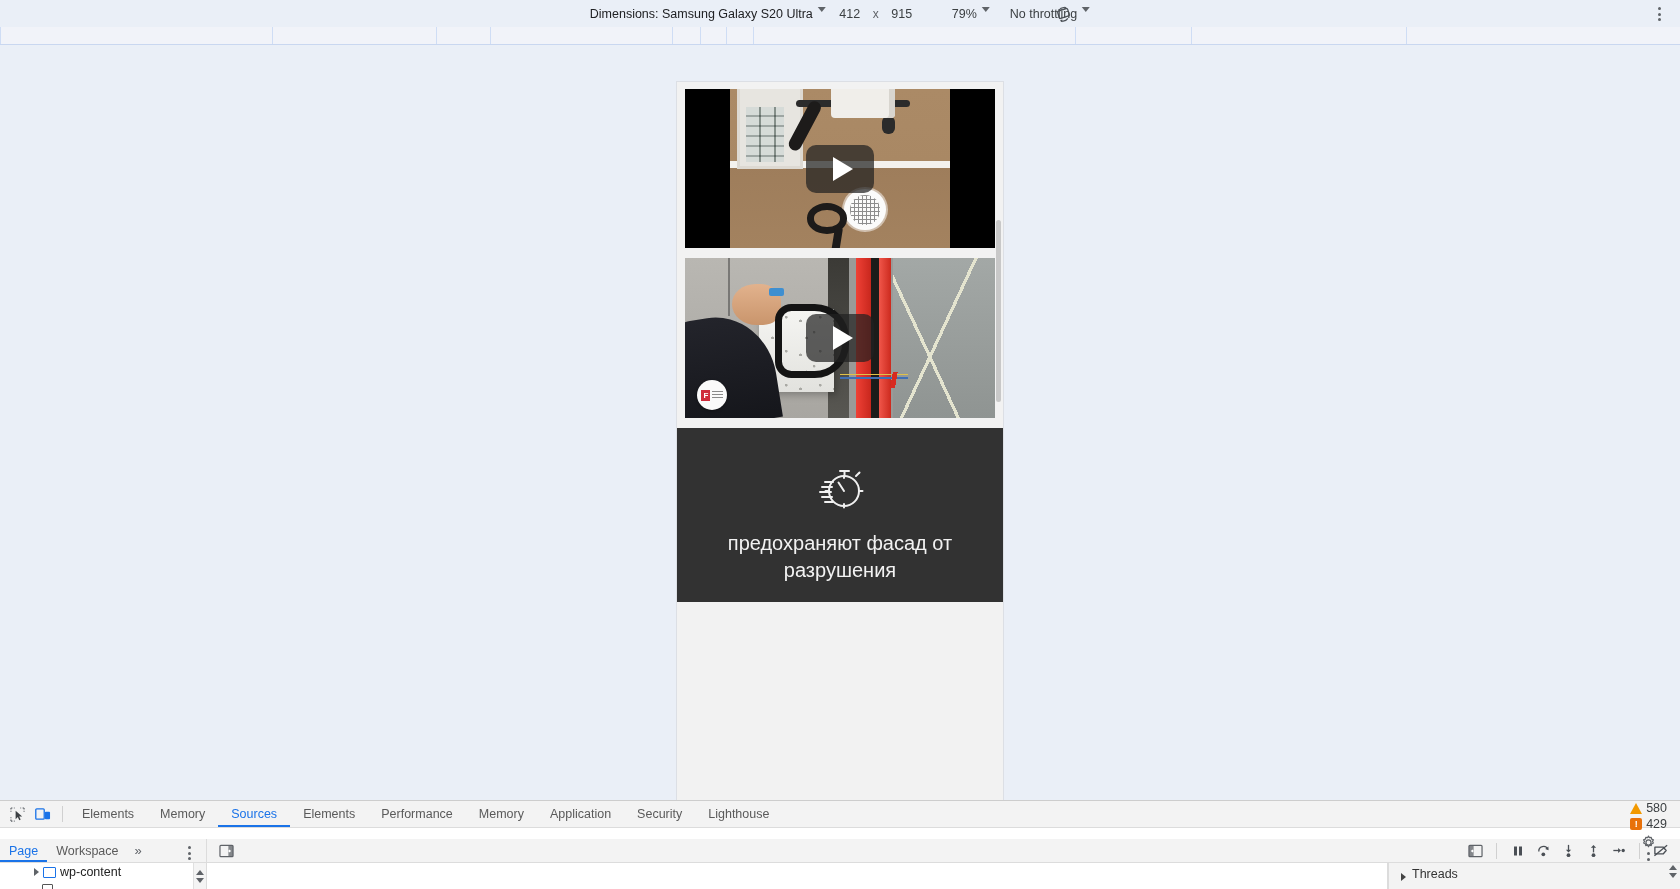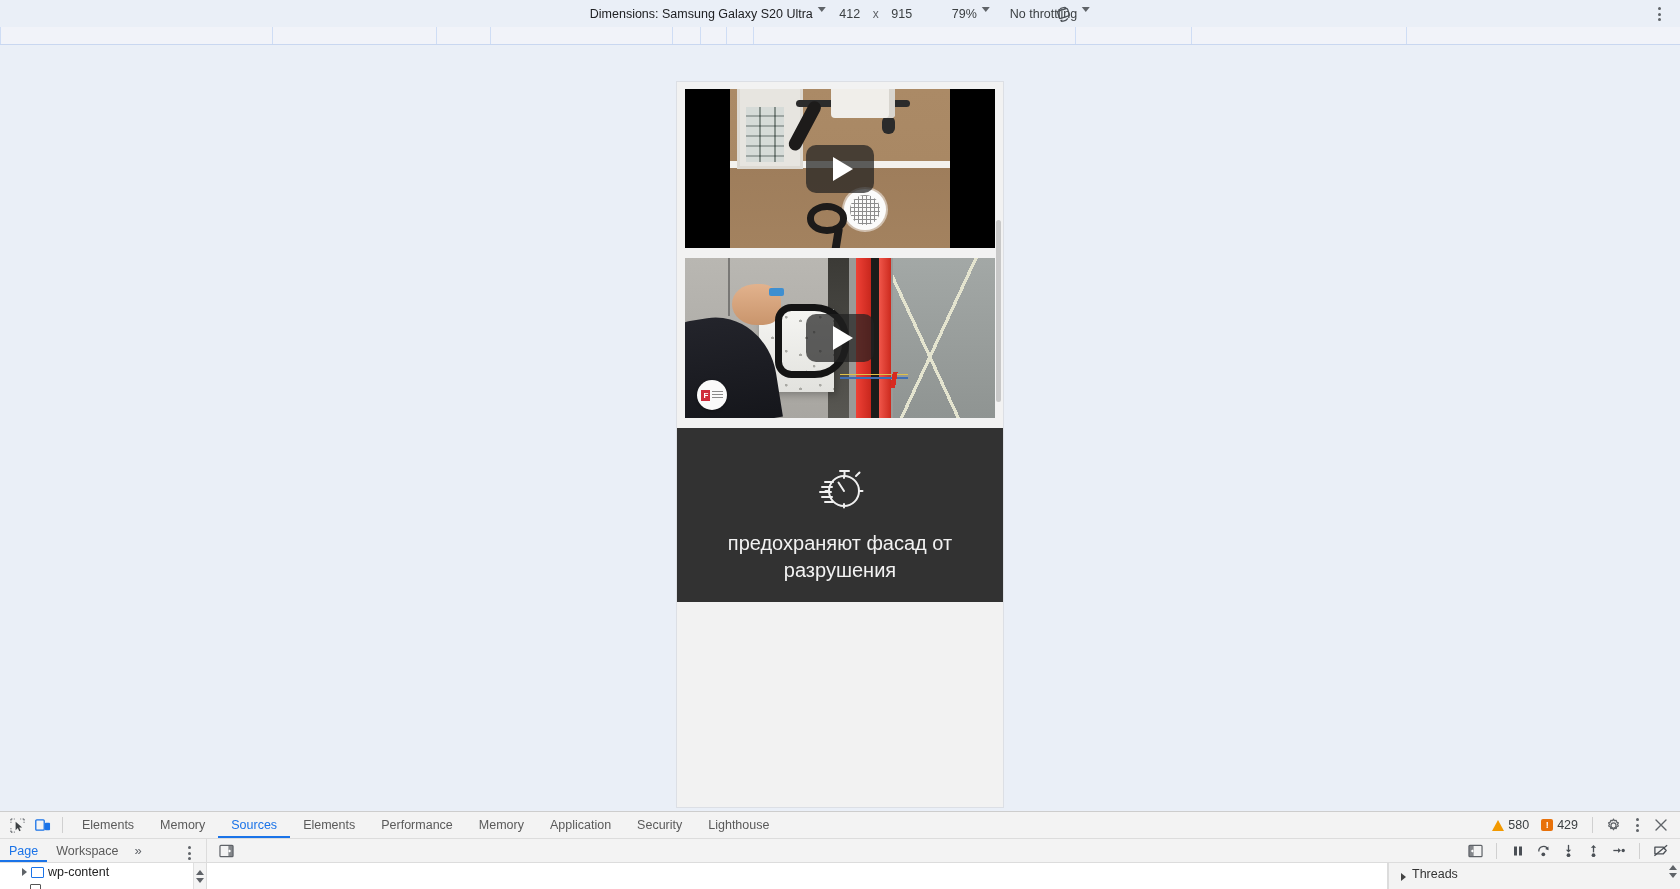--- a/index.html
+++ b/index.html
@@ -404,21 +404,21 @@
     color:#5a5a5a;
     cursor:pointer;
     white-space:nowrap;
   }
   .tab.active {
     color:#1a73e8;
     box-shadow: inset 0 -2px 0 #1a73e8;
   }
   .dt-right {
     position:absolute; right:8px; top:0; height:100%;
-    display:flex; align-items:center; gap:2px;
+    display:flex; align-items:center; gap:2px;flex-direction:column;
   }
   .counter { display:flex; align-items:center; gap:4px; padding:0 5px; font-size:12.5px; color:#3c4043; cursor:pointer;}
   .warn-tri {
     width:0;height:0;
     border-left:6px solid transparent; border-right:6px solid transparent;
     border-bottom:11px solid #f29900;
     position:relative;
   }
   .err-sq {
     width:12px;height:12px;background:#e8710a;border-radius:2px;
@@ -430,20 +430,21 @@
   .kebab-v { display:flex;flex-direction:column;gap:2.5px;align-items:center;}
   .kebab-v i { width:3px;height:3px;background:#5f6368;border-radius:50%;}
 
   
   .sources-bar {
     height:24px;
     display:flex; align-items:stretch;
     background:#f3f3f3;
     border-bottom:1px solid #dcdcdc;
     font-size:12.5px;
+    margin-top:11px;
   }
   .nav-pane {
     width:207px;
     display:flex; align-items:center;
     border-right:1px solid #dcdcdc;
     position:relative;
   }
   .subtab {
     padding:0 9px; height:100%;
     display:flex;align-items:center;
@@ -461,20 +462,21 @@
 
   
   .bottom-row { display:flex; height:26px; background:#fff; }
   .tree-pane {
     width:207px;
     border-right:1px solid #dcdcdc;
     position:relative;
     font-size:12.5px;
     color:#222;
     overflow:hidden;
+    padding-left:12px;
   }
   .tree-row {
     display:flex; align-items:center; gap:4px;
     padding-left:22px; height:18px;
   }
   .tree-row.r2 { padding-left:30px; }
   .tw-arrow {
     width:0;height:0;
     border-top:4px solid transparent;border-bottom:4px solid transparent;
     border-left:5px solid #5f6368;

